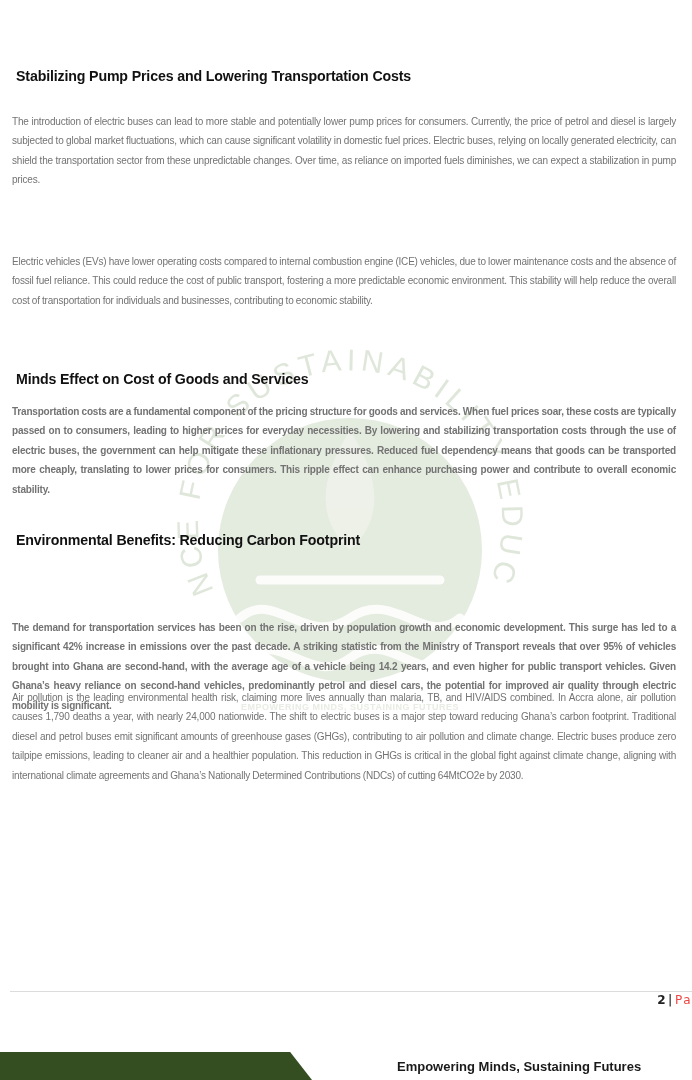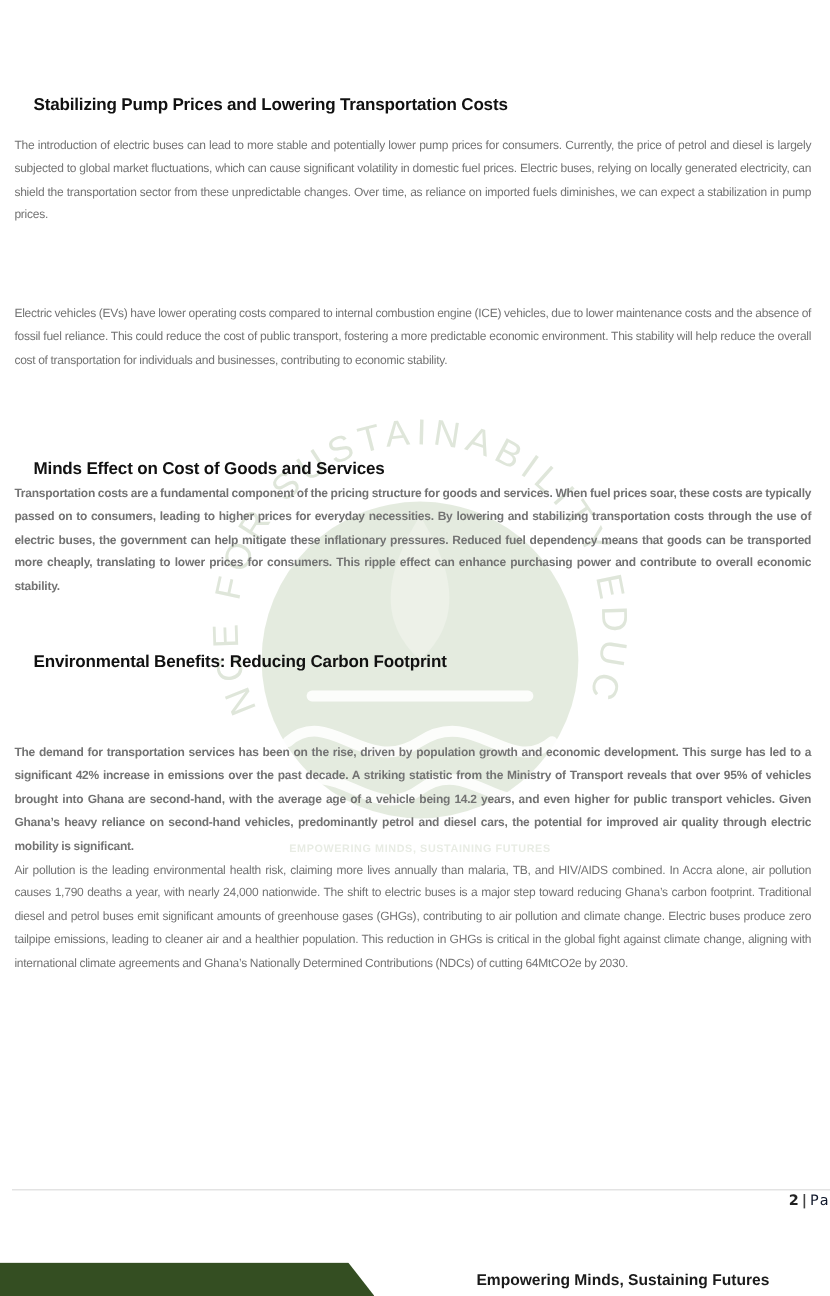--- a/index.html
+++ b/index.html
@@ -27,21 +27,21 @@
     .content {
       position: absolute;
       left: 12px;
       top: 0;
       width: 664px;
       z-index: 1;
     }
     h2 {
       position: absolute;
       left: 0;
-      margin: 16px;
+      margin: 4px;
       font-size: 14.2px;
       font-weight: bold;
       letter-spacing: -0.15px;
       white-space: nowrap;
       color: #111;
     }
     p {
       position: absolute;
       left: 0;
       margin: 0;
@@ -53,21 +53,21 @@
       word-spacing: -0.3px;
       color: #737373;
     }
     .h1 { top: 64px; }
     .p1 { top: 112px; }
     .p2 { top: 252px; }
     .h2 { top: 367px; }
     .p3 { top: 402px; font-weight: bold; }
     .h3 { top: 528px; }
     .p4 { top: 618px; font-weight: bold; }
-    .p5 { top: 716px; }
+    .p5 { top: 688px; }
 
     .footer-rule {
       position: absolute;
       left: 10px;
       right: 0;
       top: 991px;
       height: 1px;
       background: #dcdcdc;
     }
     .page-number {
@@ -75,21 +75,21 @@
       right: 0;
       top: 993px;
       font-size: 12px;
       white-space: nowrap;
       color: #333;
       font-family: "DejaVu Sans", sans-serif;
       letter-spacing: 0.5px;
     }
     .page-number .num { font-weight: bold; color: #222; }
     .page-number .sep { font-weight: bold; color: #444; margin: 0 2px; }
-    .page-number .word { color: #0f172a; letter-spacing: 1.5px; }
+    .page-number .word { color: #ef4444; letter-spacing: 1.5px; }
 
     .green-bar {
       position: absolute;
       left: 0;
       top: 1052px;
       width: 312px;
       height: 28px;
       background: #344e22;
       clip-path: polygon(0 0, 93% 0, 100% 100%, 0 100%);
     }

